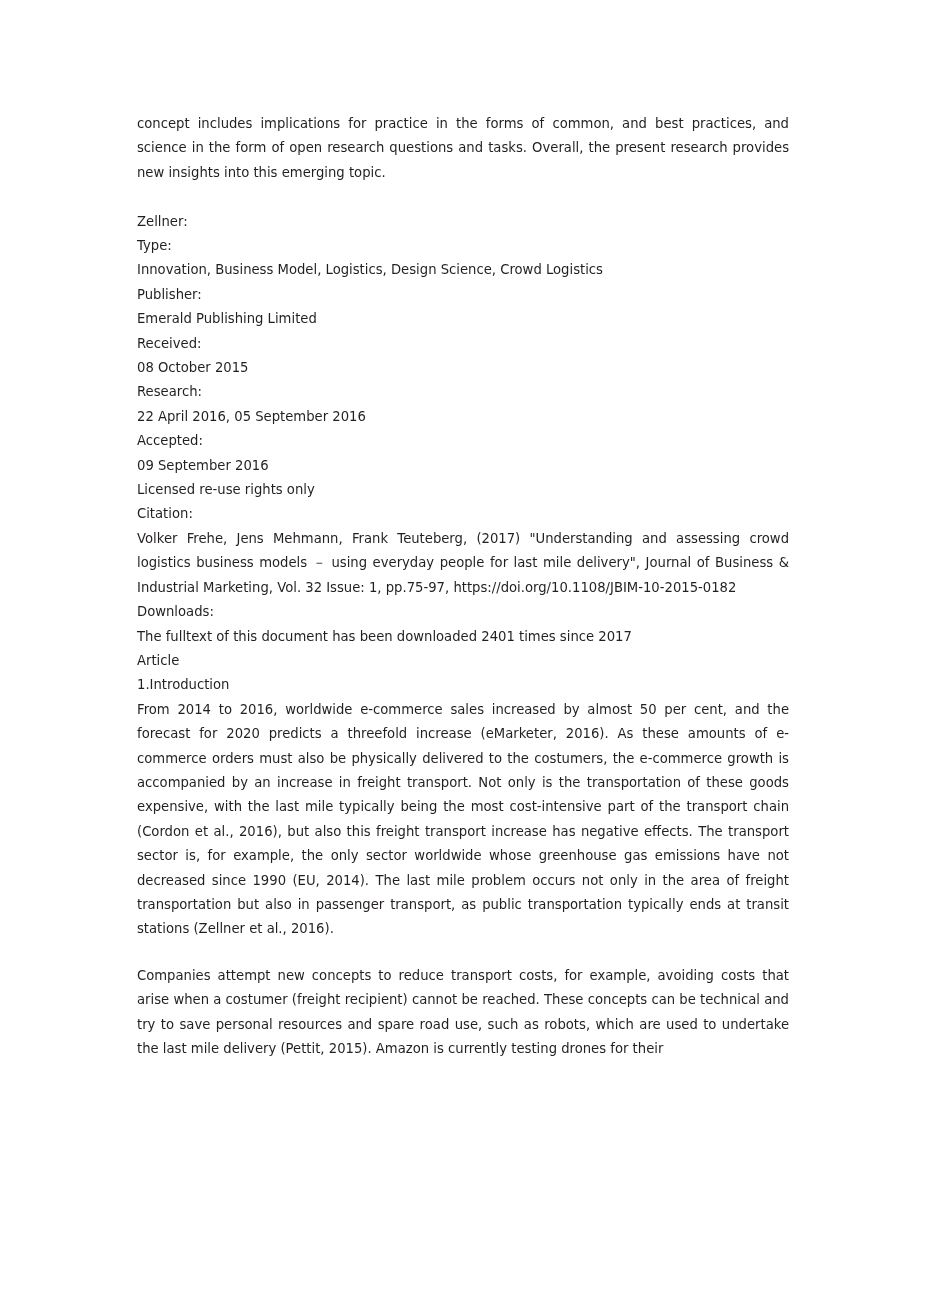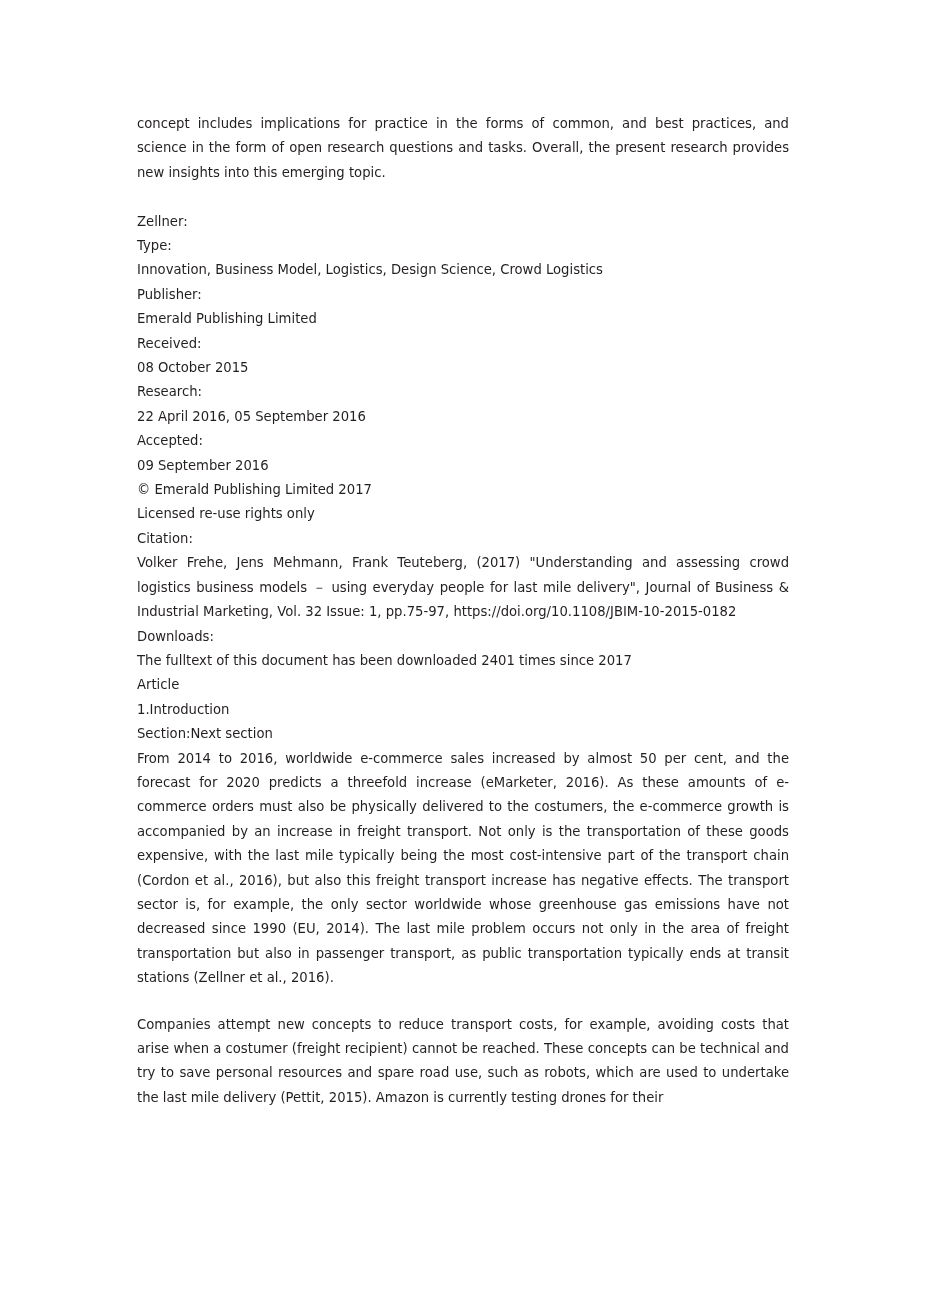--- a/index.html
+++ b/index.html
@@ -72,32 +72,30 @@
 
     <div class="meta-line">Received:</div>
     <div class="meta-line">08 October 2015</div>
 
     <div class="meta-line">Research:</div>
     <div class="meta-line">22 April 2016, 05 September 2016</div>
 
     <div class="meta-line">Accepted:</div>
     <div class="meta-line">09 September 2016</div>
 
-    <div class="meta-line">© Emerald Publishing Limited 2017</div>
     <div class="meta-line">Licensed re-use rights only</div>
 
     <div class="meta-line">Citation:</div>
     <p class="citation">Volker Frehe, Jens Mehmann, Frank Teuteberg, (2017) "Understanding and assessing crowd logistics business models － using everyday people for last mile delivery", Journal of Business &amp; Industrial Marketing, Vol. 32 Issue: 1, pp.75-97, https://doi.org/10.1108/JBIM-10-2015-0182</p>
 
     <div class="meta-line">Downloads:</div>
     <div class="meta-line">The fulltext of this document has been downloaded 2401 times since 2017</div>
 
     <div class="meta-line">Article</div>
     <div class="meta-line">1.Introduction</div>
-    <div class="meta-line">Section:Next section</div>
 
     <p class="just">From 2014 to 2016, worldwide e-commerce sales increased by almost 50 per cent, and the forecast for 2020 predicts a threefold increase (eMarketer, 2016). As these amounts of e-commerce orders must also be physically delivered to the costumers, the e-commerce growth is accompanied by an increase in freight transport. Not only is the transportation of these goods expensive, with the last mile typically being the most cost-intensive part of the transport chain (Cordon et al., 2016), but also this freight transport increase has negative effects. The transport sector is, for example, the only sector worldwide whose greenhouse gas emissions have not decreased since 1990 (EU, 2014). The last mile problem occurs not only in the area of freight transportation but also in passenger transport, as public transportation typically ends at transit stations (Zellner et al., 2016).</p>
 
     <div class="para-gap"></div>
 
     <p class="just">Companies attempt new concepts to reduce transport costs, for example, avoiding costs that arise when a costumer (freight recipient) cannot be reached. These concepts can be technical and try to save personal resources and spare road use, such as robots, which are used to undertake the last mile delivery (Pettit, 2015). Amazon is currently testing drones for their</p>
 
   </div>
 </div>
 

